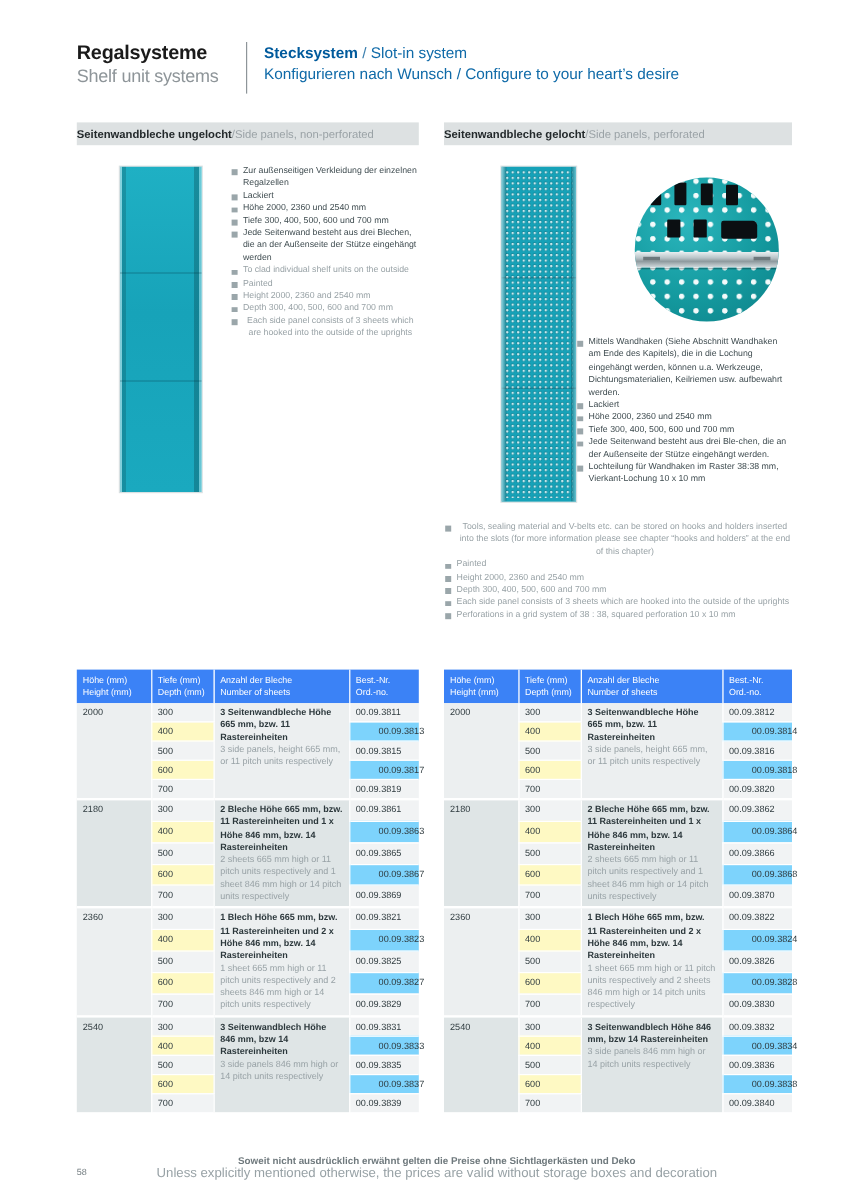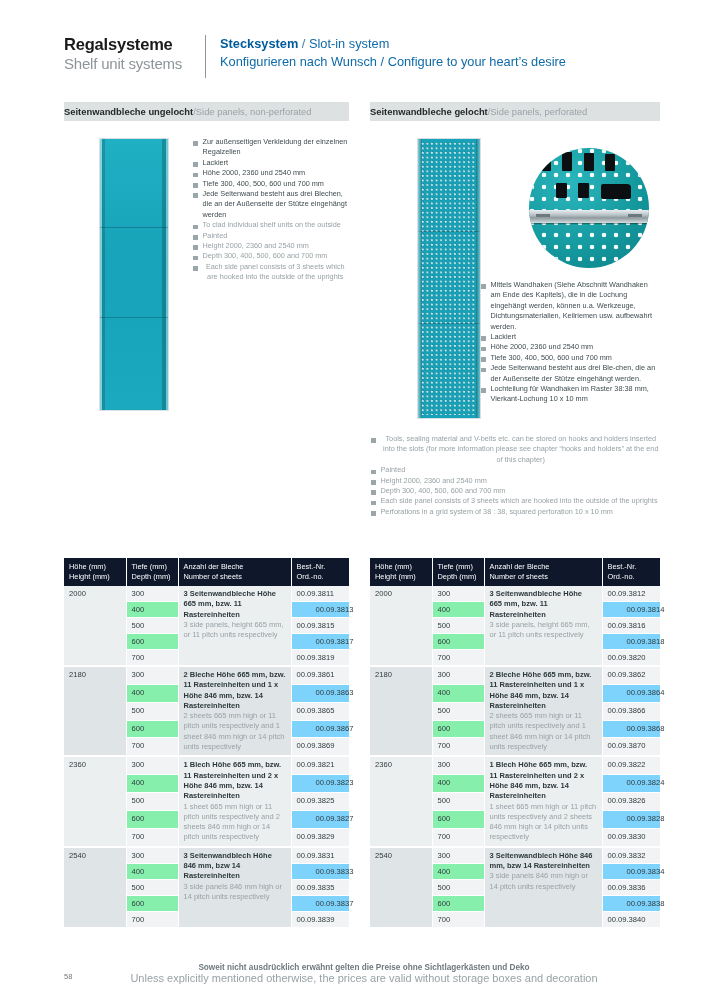--- a/index.html
+++ b/index.html
@@ -85,35 +85,35 @@
 
   #bl-left{left:193px;top:137px;width:155px;}
   #bl-right-top{left:481px;top:280px;width:178px;}
   #bl-right-bottom{left:371px;top:434px;width:290px;}
 
   
   table.spec{position:absolute;border-collapse:collapse;table-layout:fixed;}
   #tbl-left{left:64px;top:558px;width:285px;}
   #tbl-right{left:370px;top:558px;width:290px;}
   table.spec th{
-    background:#0f172a;color:#ffffff;font-weight:normal;
+    background:#3b82f6;color:#ffffff;font-weight:normal;
     font-size:7.4px;line-height:10px;text-align:left;
     padding:4px 5px 4px 5px;vertical-align:top;
     border-right:1px solid #ffffff;
   }
   table.spec th:last-child{border-right:none;}
   table.spec td{
     font-size:7.6px;color:#2f3b3f;vertical-align:top;
     padding:3px 5px;border-right:1px solid #ffffff;border-bottom:1px solid #ffffff;
   }
   table.spec td:last-child{border-right:none;}
   .c-h{background:#eceff0;font-size:8px;text-align:left;vertical-align:middle;}
   .c-h.dark{background:#dfe5e6;}
   .c-d{background:#f1f3f4;vertical-align:middle;}
-  .c-d.alt{background:#86efac;}
+  .c-d.alt{background:#fef9c3;}
   .c-n{background:#eceff0;vertical-align:middle;line-height:10.3px;}
   .c-n.dark{background:#dfe5e6;}
   .c-o{background:#f1f3f4;vertical-align:middle;font-size:7.6px;}
   .c-o.alt{background:#7dd3fc;padding-left:24px;}
   .c-n .de{color:#2c383c;font-weight:bold;font-size:7.5px;}
   .c-n .en{color:#98a2a6;font-size:7.5px;}
   .grpsep td{border-top:2px solid #ffffff;}
 
   
   .footer{position:absolute;left:64px;top:962px;width:600px;}

